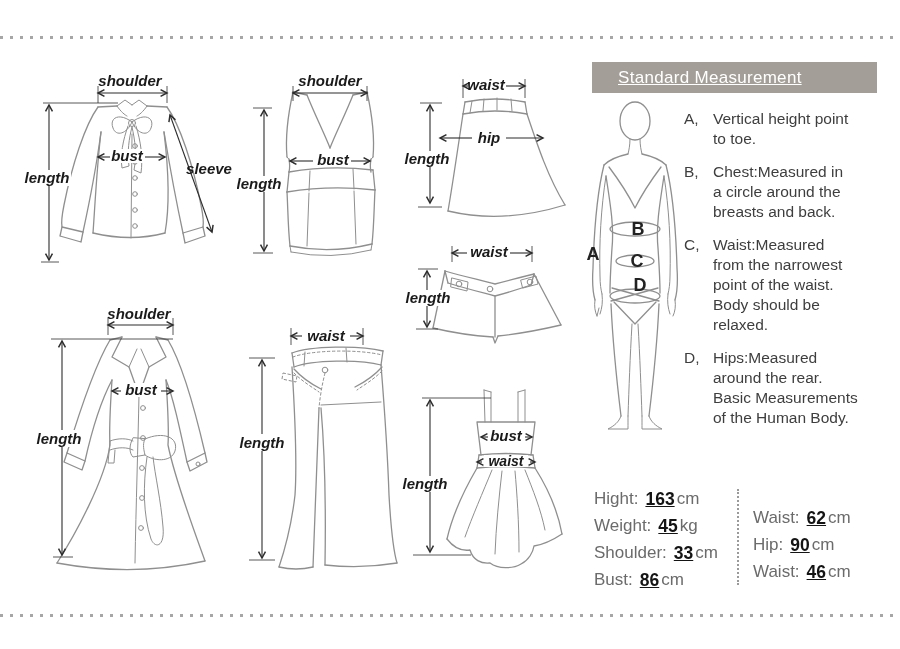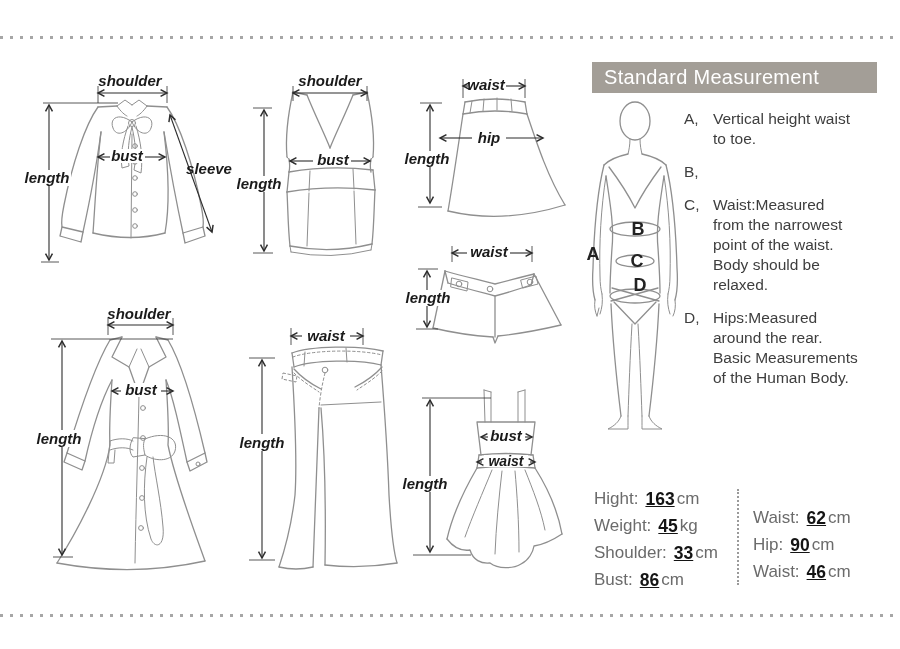--- a/index.html
+++ b/index.html
@@ -15,21 +15,21 @@
   .ln{fill:none;stroke:var(--line);stroke-width:1.3;stroke-linecap:round;stroke-linejoin:round;}
   .th{stroke-width:1;}
   .ds{stroke-dasharray:2.5 2.5;stroke-width:1;}
   .ar{fill:none;stroke:#2d2d2d;stroke-width:1.1;}
   .gd{fill:none;stroke:#2d2d2d;stroke-width:0.8;}
   .wbg{fill:#ffffff;}
   .lbl{font:italic 700 15px "Liberation Sans",sans-serif;fill:#1a1a1a;text-anchor:middle;}
   .s14{font-size:14px;}
   .big{font:700 18px "Liberation Sans",sans-serif;fill:#222222;text-anchor:middle;}
   .hdr{position:absolute;width:285px;height:31px;background:var(--header-bg);color:var(--header-text);
-       font-size:20px;line-height:31px;padding-left:12px;box-sizing:border-box;letter-spacing:.3px;}
+       font-size:17px;line-height:31px;padding-left:26px;box-sizing:border-box;letter-spacing:.3px;text-decoration:underline;}
   .expl{position:absolute;left:684px;top:109px;width:200px;display:flex;flex-direction:column;gap:13px;
         color:var(--body-text);font-size:15.5px;line-height:1.29;}
   .eitem{display:grid;grid-template-columns:29px 1fr;}
   .etxt{white-space:pre-line;}
   .mcol{position:absolute;display:flex;flex-direction:column;}
   .mrow{display:flex;align-items:flex-start;height:27px;font-size:17px;color:var(--measure-label);}
   .mrow b{color:var(--measure-value);margin:0 2px 0 7px;font-size:17.5px;text-decoration:underline;}
   .vdots{position:absolute;left:737px;top:489px;height:96px;width:0;border-left:2px dotted #9a9a9a;}
 </style>
 </head>
@@ -353,25 +353,28 @@
       <text class="big" x="10" y="162">A</text>
       <text class="big" x="55" y="137">B</text>
       <text class="big" x="54" y="169">C</text>
       <text class="big" x="57" y="193">D</text>
     </g>
   </svg>
 
   <div class="expl">
     <div class="eitem">
       <span class="elet">A,</span>
-      <span class="etxt">Vertical height waist
+      <span class="etxt">Vertical height point
 to toe.</span>
     </div>
     <div class="eitem">
       <span class="elet">B,</span>
+      <span class="etxt">Chest:Measured in
+a circle around the
+breasts and back.</span>
     </div>
     <div class="eitem">
       <span class="elet">C,</span>
       <span class="etxt">Waist:Measured
 from the narrowest
 point of the waist.
 Body should be
 relaxed.</span>
     </div>
     <div class="eitem">

